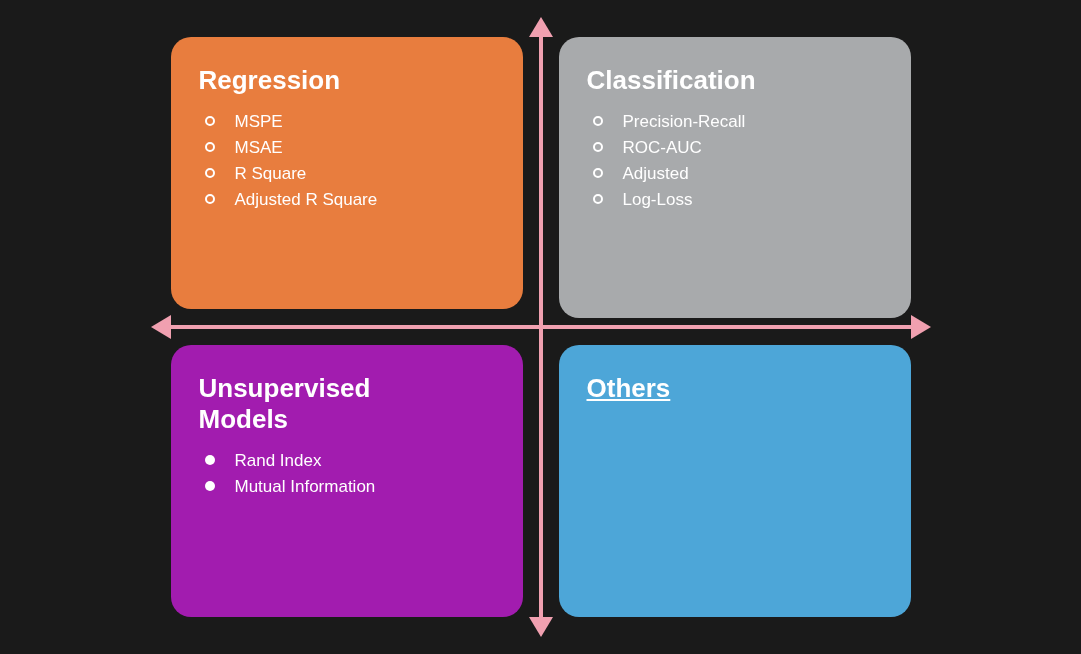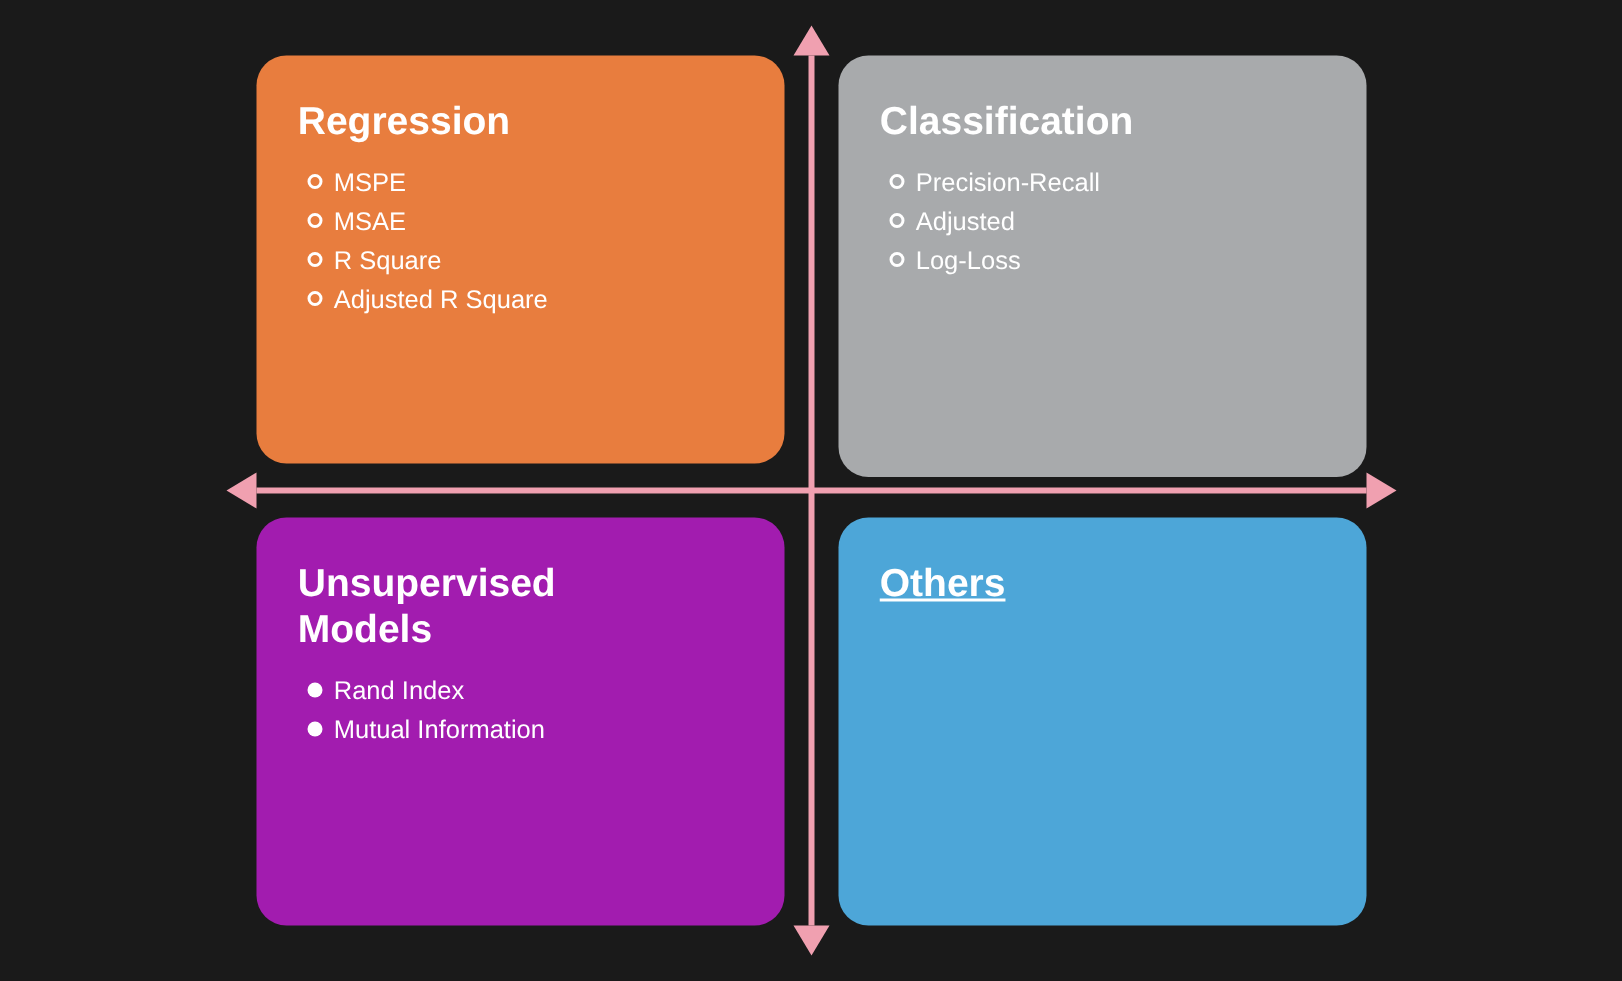--- a/index.html
+++ b/index.html
@@ -154,21 +154,21 @@
       padding: 0;
     }
 
     .quadrant-list li {
       font-size: 17px;
       color: white;
       margin-bottom: 6px;
       padding-left: 6px;
       display: flex;
       align-items: flex-start;
-      gap: 8px;
+      gap: 20px;
     }
 
     .bullet-circle {
       display: inline-block;
       width: 10px;
       height: 10px;
       border-radius: 50%;
       border: 2px solid white;
       background: transparent;
       flex-shrink: 0;
@@ -228,20 +228,24 @@
 
     <div class="quadrant quadrant-classification">
       <div class="quadrant-title">Classification</div>
       <ul class="quadrant-list">
         <li>
           <span class="bullet-circle"></span>
           <span>Precision-Recall</span>
         </li>
         <li>
           <span class="bullet-circle"></span>
+          <span>ROC-AUC</span>
+        </li>
+        <li>
+          <span class="bullet-circle"></span>
           <span>Adjusted</span>
         </li>
         <li>
           <span class="bullet-circle"></span>
           <span>Log-Loss</span>
         </li>
       </ul>
     </div>
 
     <div class="quadrant quadrant-unsupervised">

